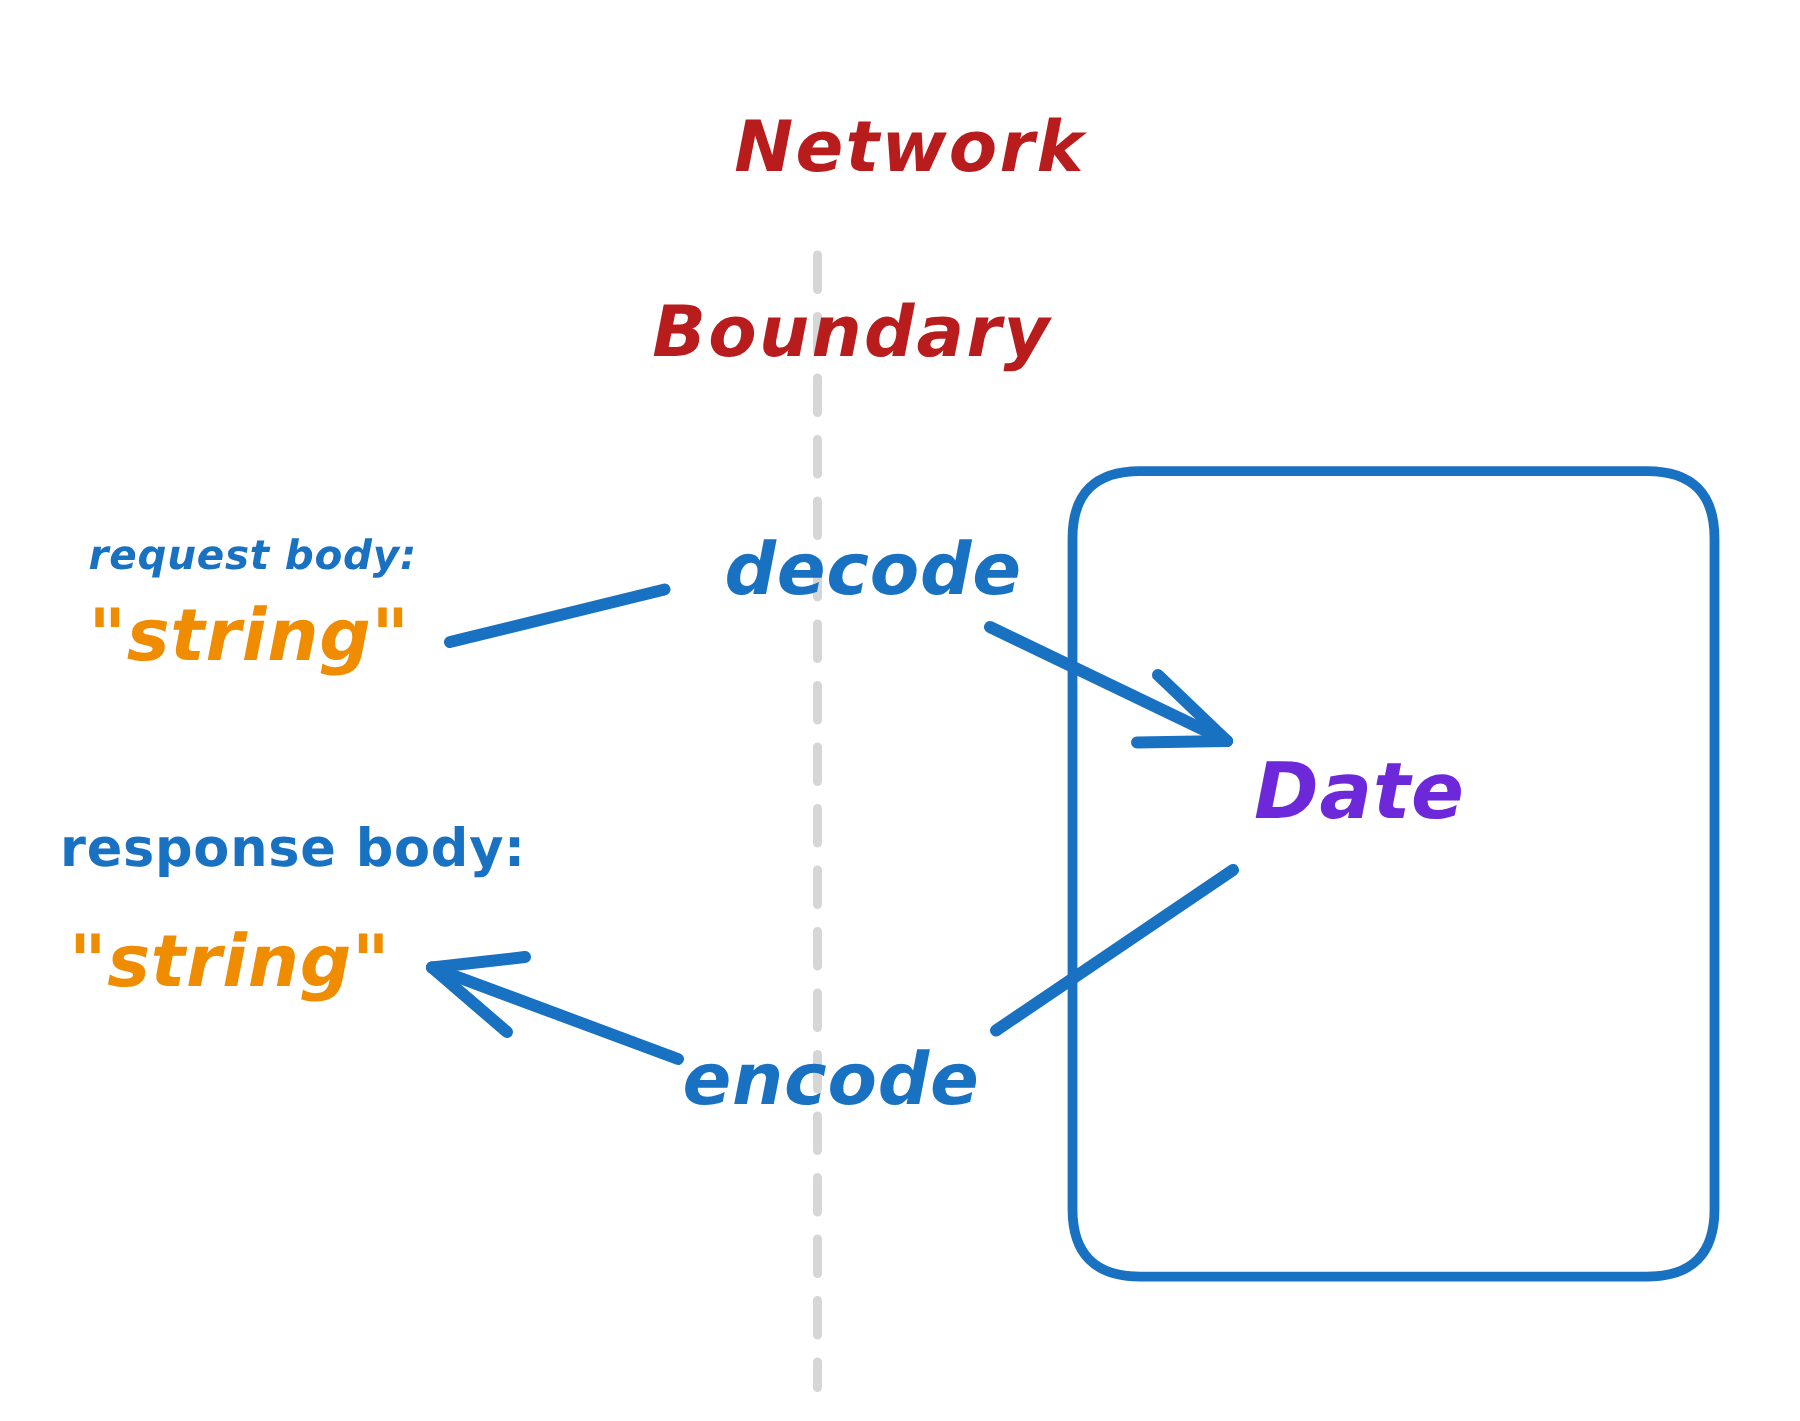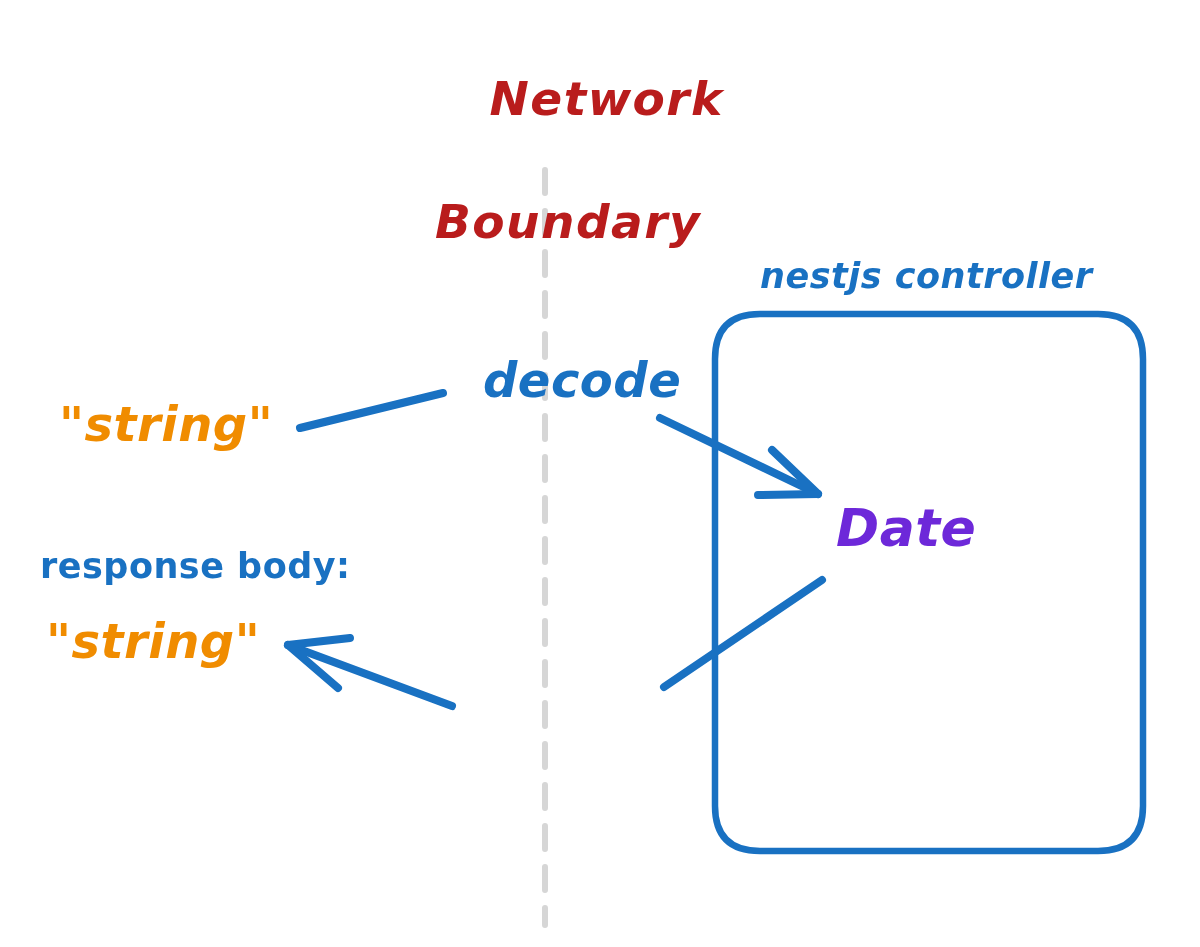--- a/index.html
+++ b/index.html
@@ -161,23 +161,24 @@
       <path d="M 350 638 L 288 645" stroke="#1971c2" stroke-width="8" fill="none" stroke-linecap="round"></path>
       <path d="M 338 688 L 288 645" stroke="#1971c2" stroke-width="8" fill="none" stroke-linecap="round"></path>
     </g>
   </svg>
 
   <div class="hand" id="boundary-title">
     <span>Network</span>
     <span class="line2">Boundary</span>
   </div>
 
+  <div class="hand" id="request-body-label">request body:</div>
   <div class="hand" id="request-body-value">"string"</div>
 
   <div class="hand" id="response-body-label">response body:</div>
   <div class="hand" id="response-body-value">"string"</div>
 
   <div class="hand" id="decode-label">decode</div>
+  <div class="hand" id="encode-label">encode</div>
 
-  <div class="hand" id="controller-title">nestjs controller</div>
   <div class="hand" id="date-type-label">Date</div>
 
 </div>
 
 </body></html>

